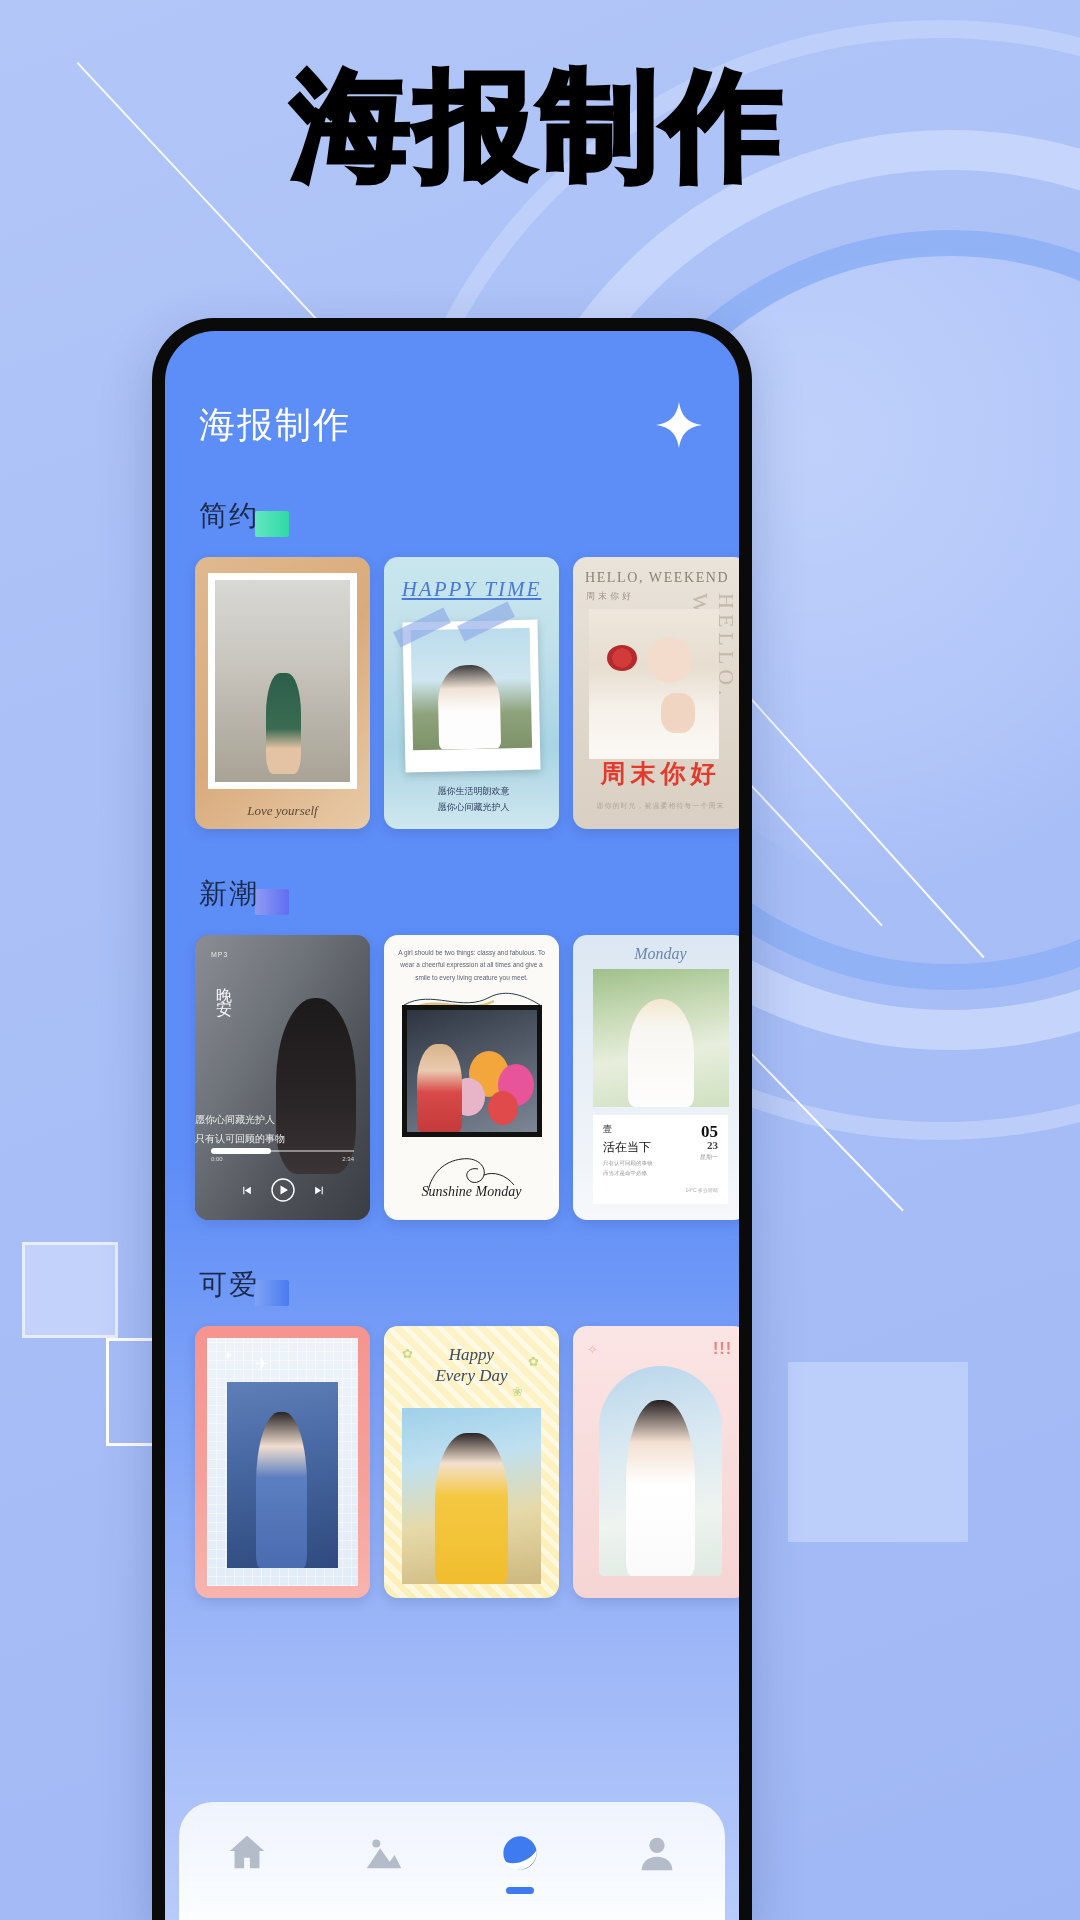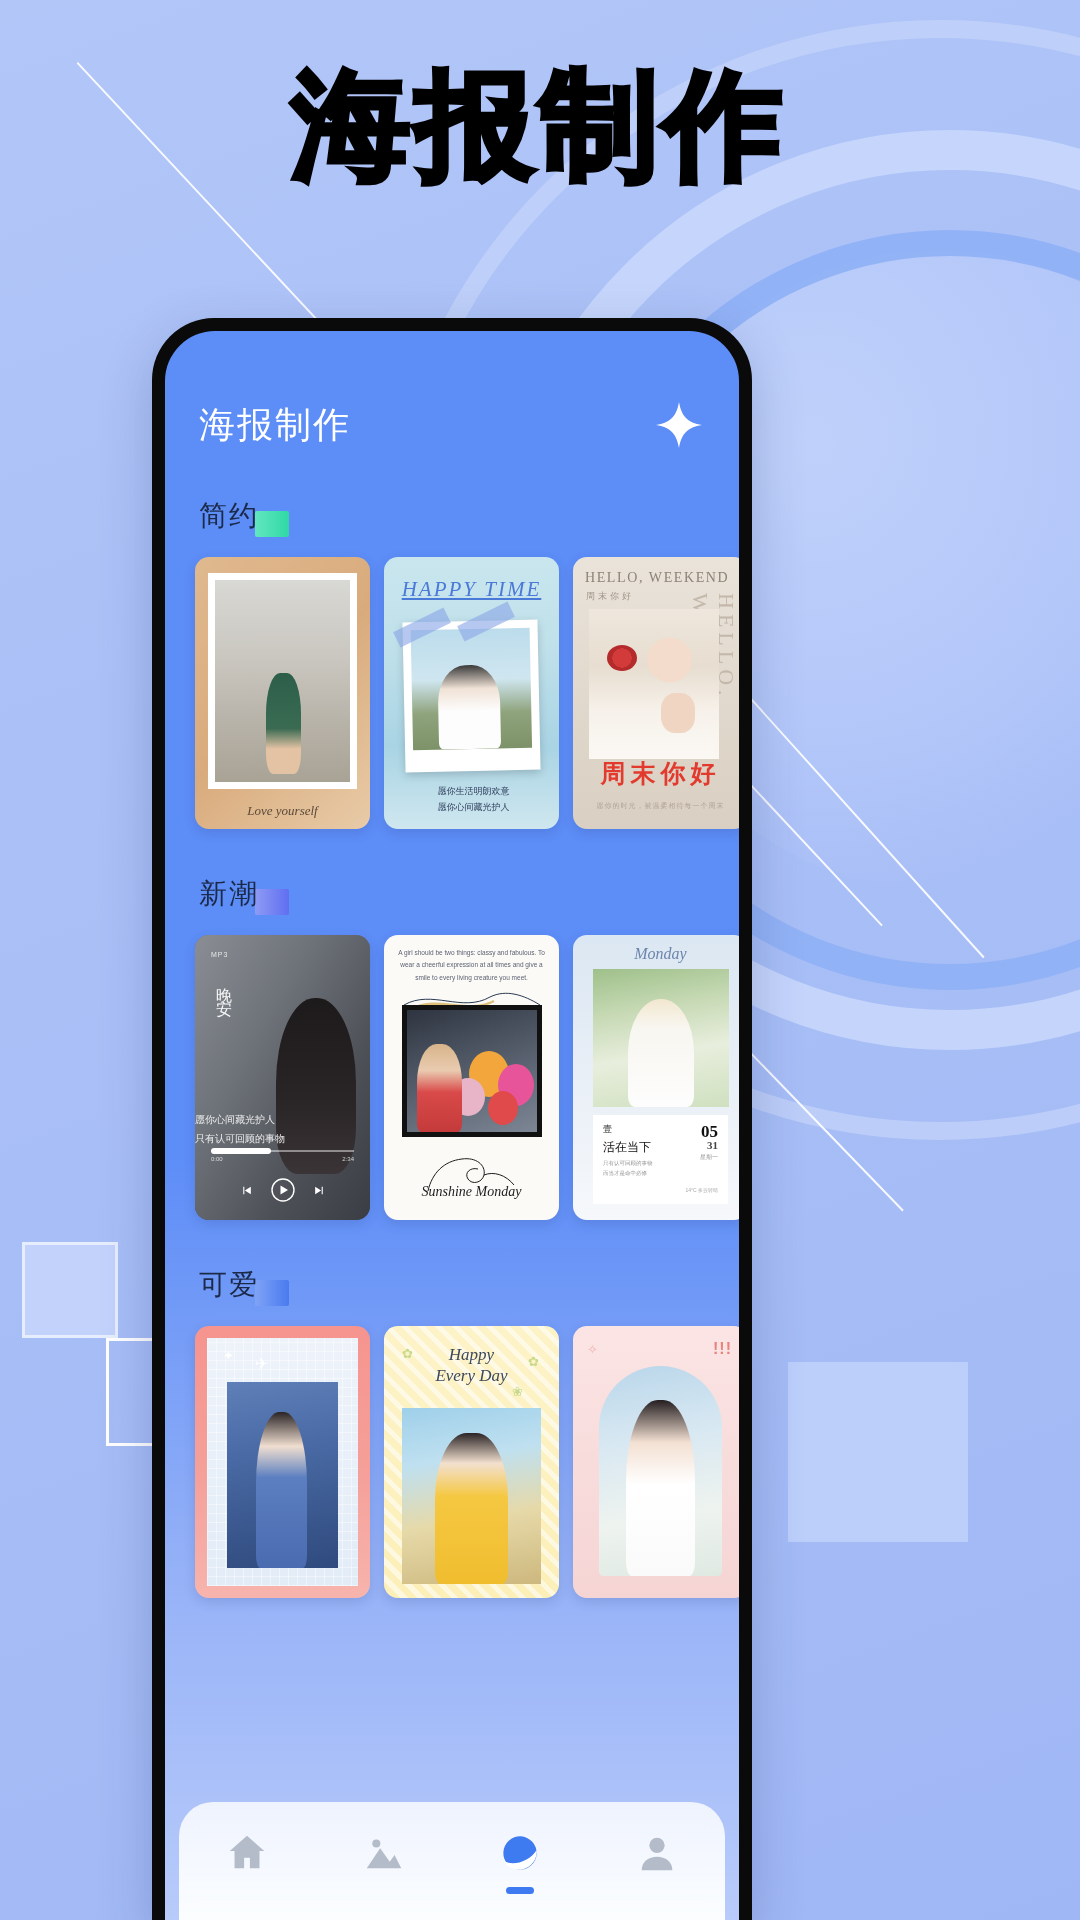--- a/index.html
+++ b/index.html
@@ -463,21 +463,21 @@
                 <div>
                   <div class="t1">壹</div>
                   <div class="t2">活在当下</div>
                   <div class="t3">
                     <div>只有认可回顾的事物</div>
                     <div>而当才是命中必修</div>
                   </div>
                 </div>
                 <div>
                   <div class="dnum">05</div>
-                  <div class="dnum" style="font-size:11px;color:#444;">31</div>
+                  <div class="dnum" style="font-size:11px;color:#444;">23</div>
                   <div class="dd">星期一</div>
                 </div>
               </div>
               <div class="bot">14°C 多云转晴</div>
             </div>
           </div>
 
         </div>
       </div>
 

